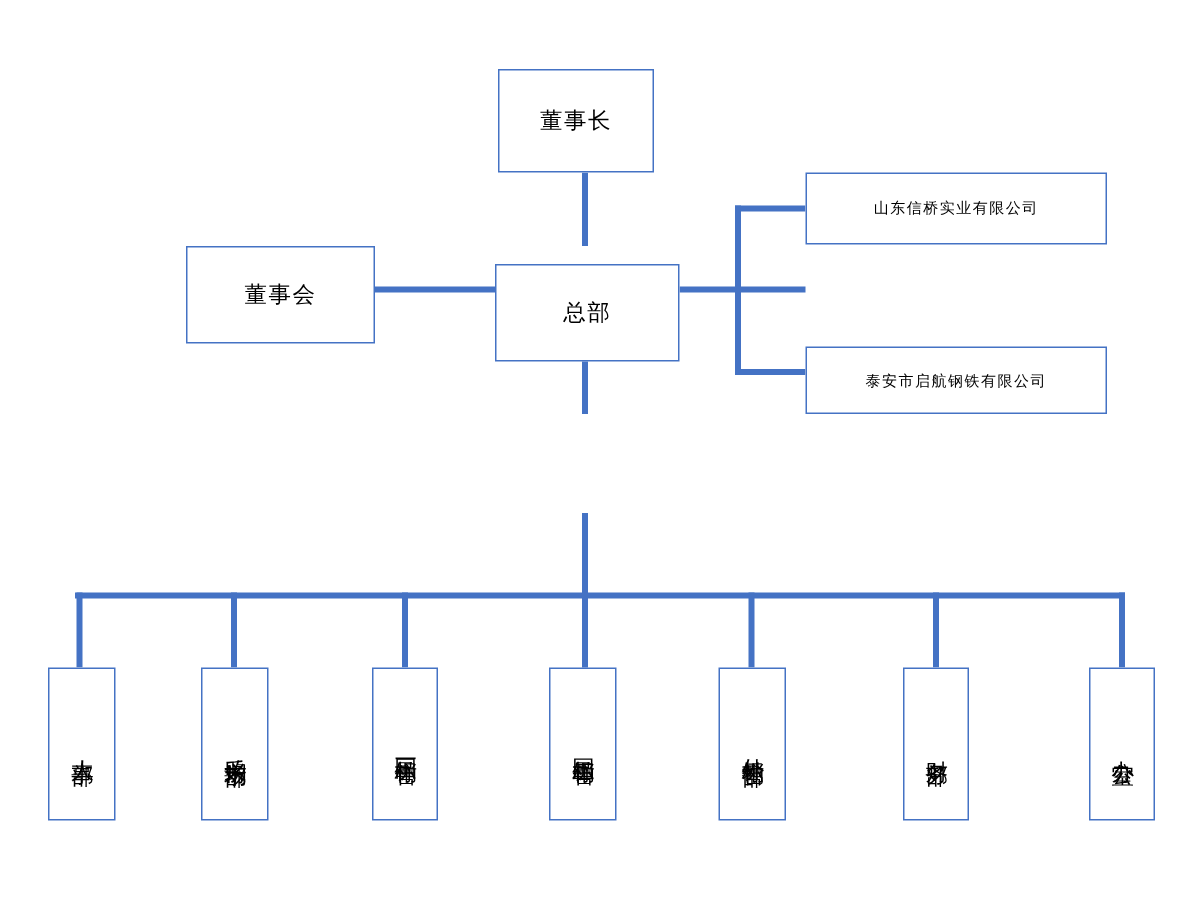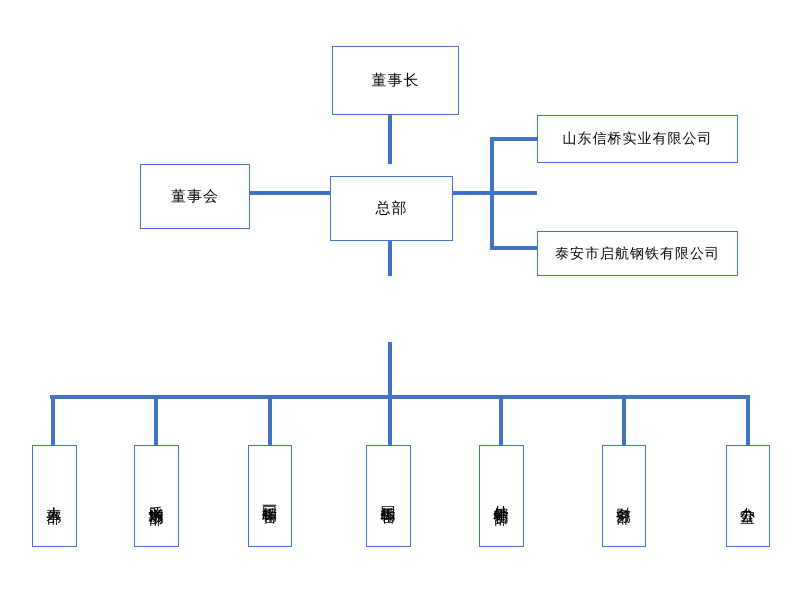--- a/index.html
+++ b/index.html
@@ -28,21 +28,21 @@
     border: 1.5px solid var(--accent);
     display: flex;
     align-items: center;
     justify-content: center;
     color: var(--text);
     font-size: 15px;
     letter-spacing: 1px;
     text-align: center;
     white-space: nowrap;
   }
-  .box.company { font-size: 14px; }
+  .box.company { font-size: 10px; }
   .box.vertical span {
     writing-mode: vertical-rl;
     text-orientation: upright;
     letter-spacing: 1px;
     line-height: 1;
   }
 </style>
 </head>
 <body>
 
@@ -57,25 +57,25 @@
   <div class="line" style="left:388px; top:229px; width:4px; height:47px;"></div>
   <div class="line" style="left:388px; top:342px; width:4px; height:104px;"></div>
   <div class="line" style="left:50px; top:395px; width:700px; height:4px;"></div>
   <div class="line" style="left:51px; top:395px; width:4px; height:50px;"></div>
   <div class="line" style="left:154px; top:395px; width:4px; height:50px;"></div>
   <div class="line" style="left:268px; top:395px; width:4px; height:50px;"></div>
   <div class="line" style="left:499px; top:395px; width:4px; height:50px;"></div>
   <div class="line" style="left:622px; top:395px; width:4px; height:50px;"></div>
   <div class="line" style="left:746px; top:395px; width:4px; height:50px;"></div>
 
-  <div class="box" style="left:332px; top:46px; width:127px; height:69px;">
+  <div class="box" style="left:332px; top:46px; width:104px; height:69px;">
     <span>董事长</span>
   </div>
 
-  <div class="box" style="left:140px; top:164px; width:110px; height:65px;">
+  <div class="box" style="left:124px; top:164px; width:126px; height:65px;">
     <span>董事会</span>
   </div>
   <div class="box" style="left:330px; top:176px; width:123px; height:65px;">
     <span>总部</span>
   </div>
 
   <div class="box company" style="left:537px; top:115px; width:201px; height:48px;">
     <span>山东信桥实业有限公司</span>
   </div>
   <div class="box company" style="left:537px; top:231px; width:201px; height:45px;">

